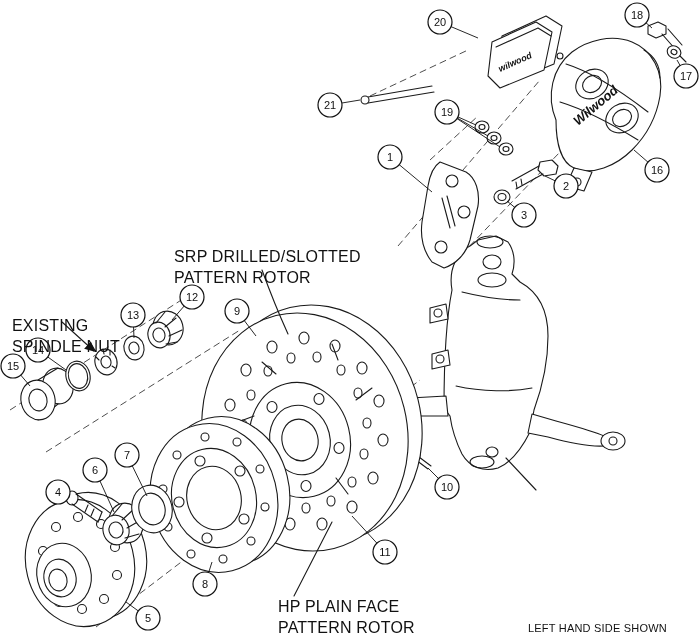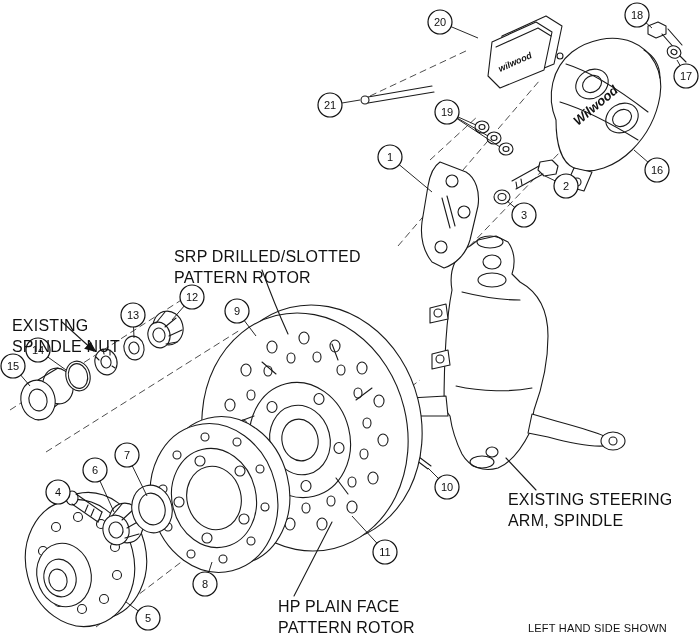--- a/index.html
+++ b/index.html
@@ -376,17 +376,15 @@
         </g>
       </g>
 </svg>
 
 <div class="lbl" style="left:12px;top:296px;margin-top:20px;">EXISTING
 SPINDLE NUT</div>
 <div class="lbl" style="left:174px;top:247px;">SRP DRILLED/SLOTTED
 PATTERN ROTOR</div>
 <div class="lbl" style="left:232px;top:597px;margin-left:46px;">HP PLAIN FACE
 PATTERN ROTOR</div>
-<div class="lbl" style="left:508px;top:490px;">EXISTING STEERING
-ARM, SPINDLE</div>
 <div class="note" style="left:528px;top:622px;">LEFT HAND SIDE SHOWN</div>
 
 </div>
 
 </body></html>

